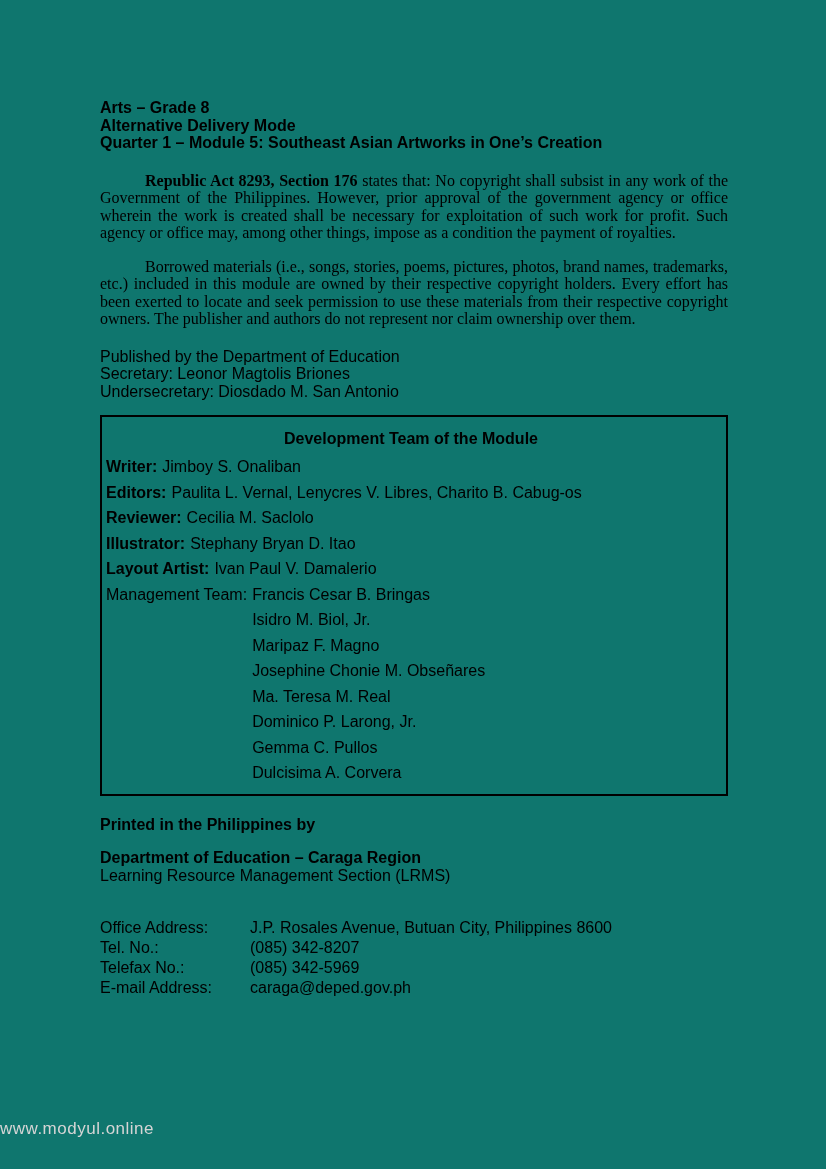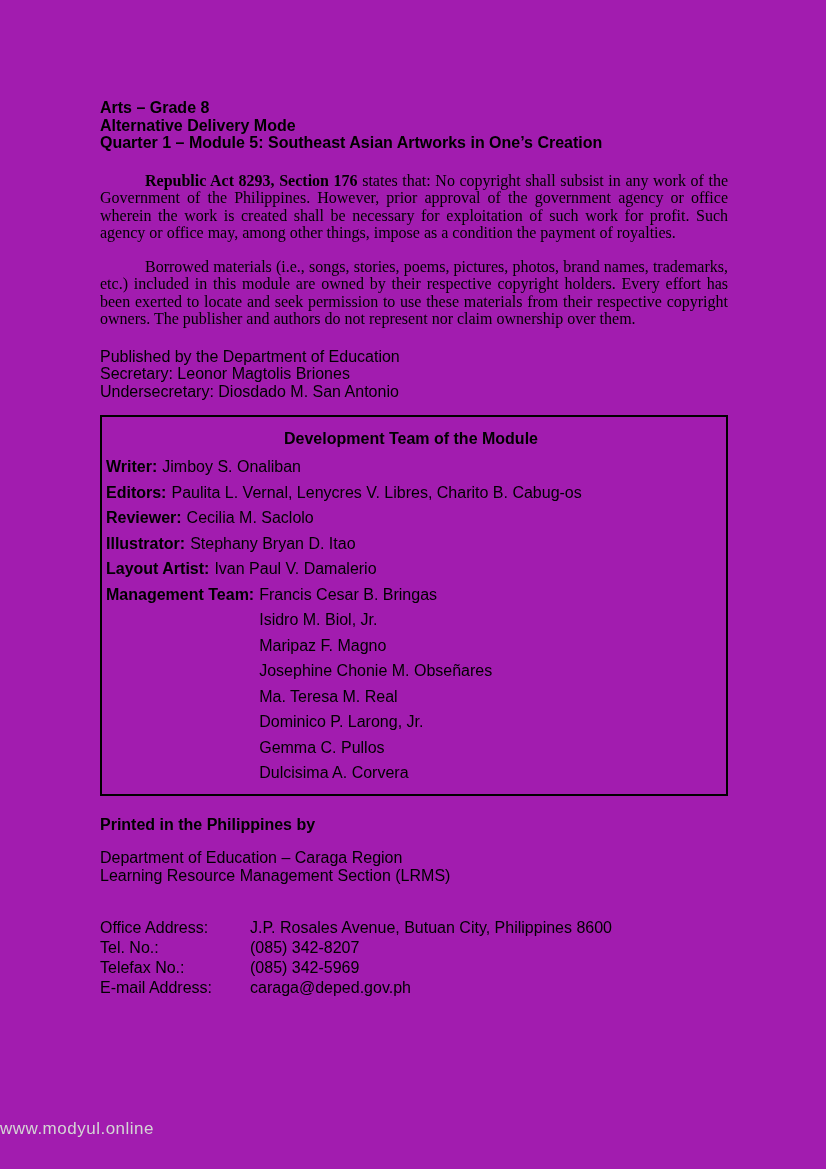--- a/index.html
+++ b/index.html
@@ -2,21 +2,21 @@
 <html><head>
 <meta charset="utf-8">
 <style>
   * { margin: 0; padding: 0; box-sizing: border-box; }
   html, body { background: #ffffff; }
   .page {
     position: relative;
     width: 826px;
     height: 1169px;
     margin: 0 auto;
-    background: #a21caf;
+    background: #0f766e;
     font-family: "Liberation Sans", sans-serif;
     font-size: 16px;
     color: #000000;
     overflow: hidden;
   }
   .content {
     position: absolute;
     left: 100px;
     top: 0;
     width: 628px;
@@ -54,40 +54,40 @@
     line-height: 18px;
     margin-bottom: 10px;
   }
   .team-row {
     line-height: 18px;
     margin-bottom: 7.5px;
   }
   .team-row .label { font-weight: bold; margin-right: 5px; }
   .mgmt-row { display: flex; }
   .mgmt-label {
-    font-weight: bold;
+    font-weight: normal;
     margin-right: 5px;
     white-space: nowrap;
     line-height: 18px;
   }
   .mgmt-names .mgmt-name {
     line-height: 18px;
     margin-bottom: 7.5px;
   }
 
   .printed-line {
     margin-top: 20px;
     font-weight: bold;
     line-height: 17.5px;
   }
   .org-block {
     margin-top: 16px;
     line-height: 17.5px;
   }
-  .org-name { font-weight: normal; }
+  .org-name { font-weight: bold; }
 
   .contacts { margin-top: 34px; }
   .contact-row { display: flex; line-height: 20px; }
   .contact-label { width: 150px; flex-shrink: 0; }
 
   .watermark {
     position: absolute;
     left: 0;
     right: 0;
     bottom: 30px;

